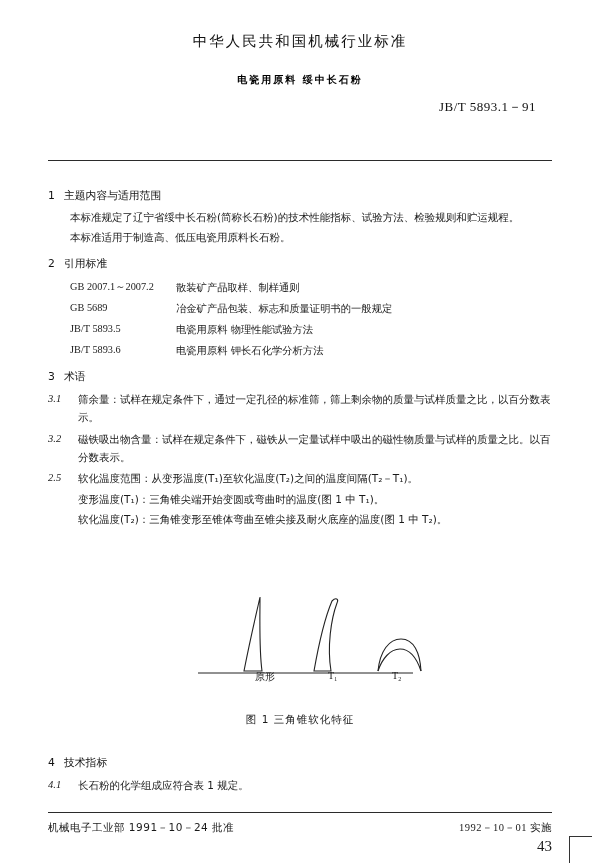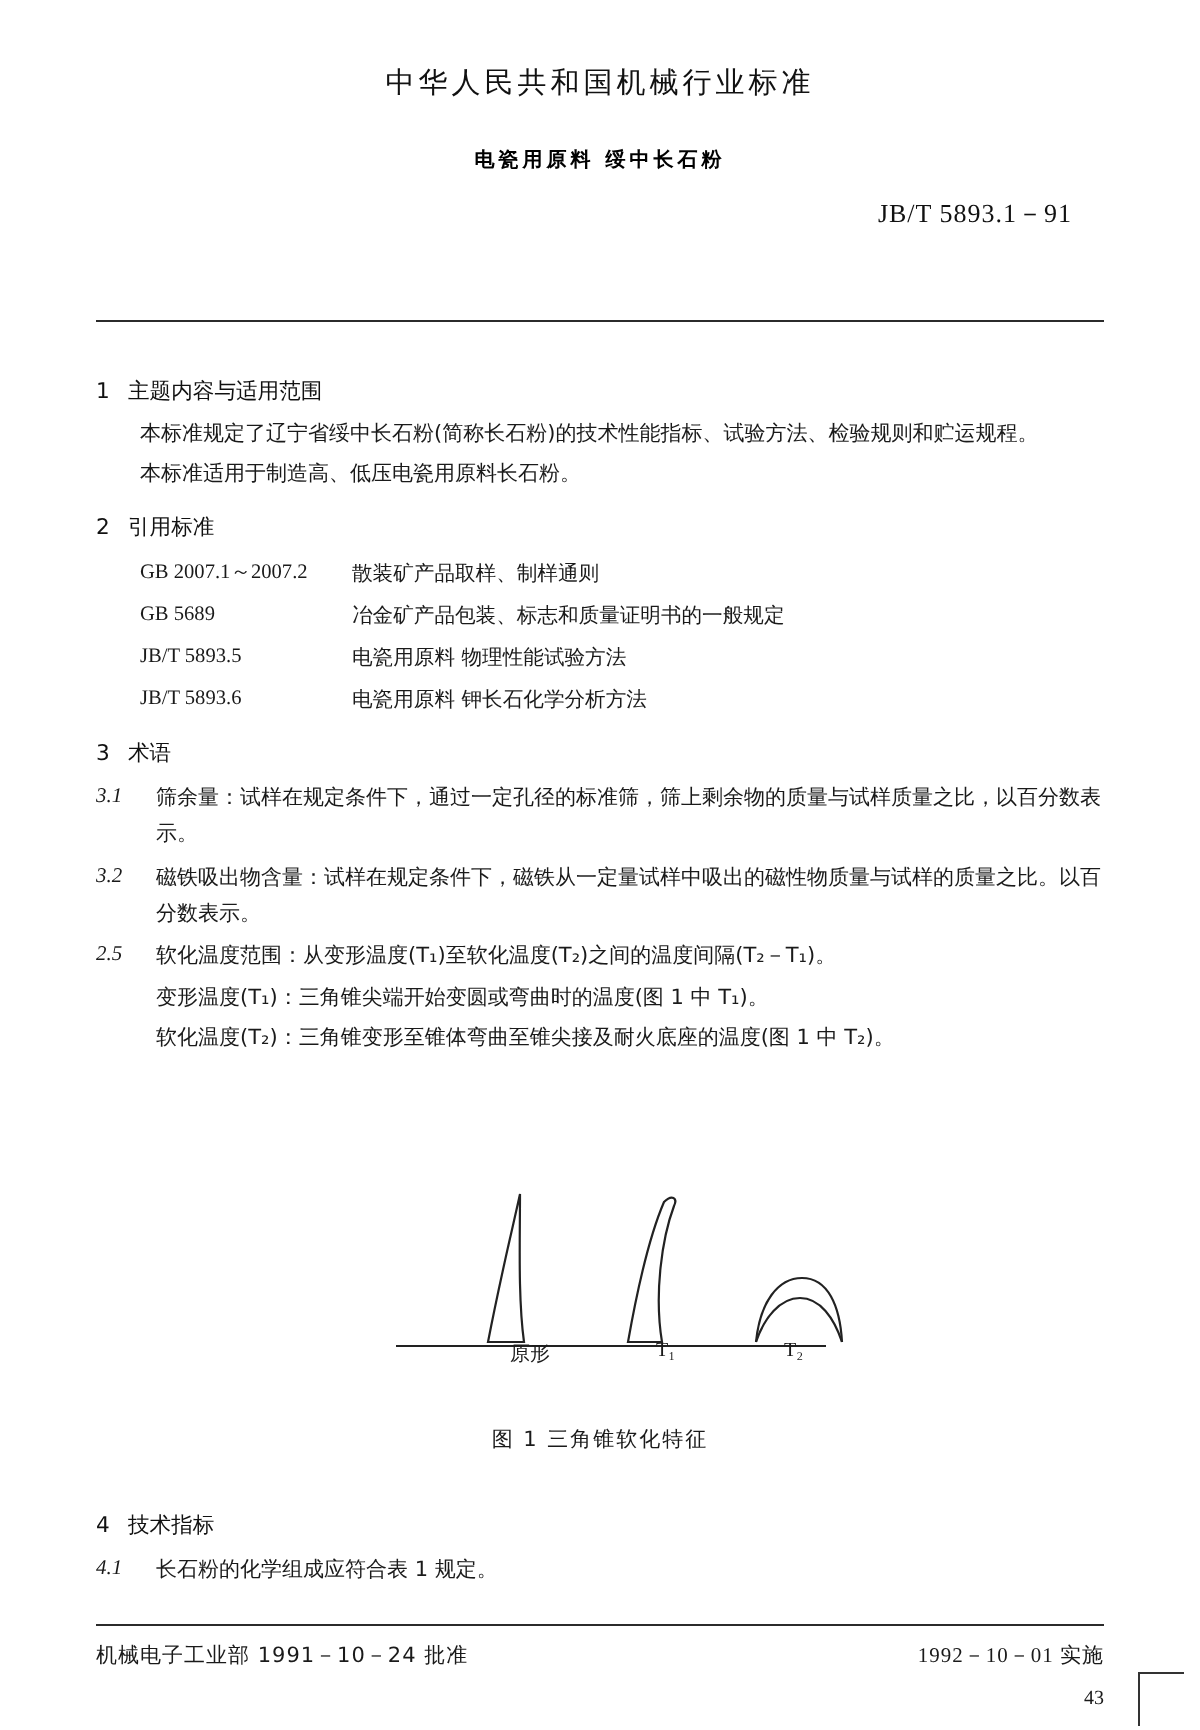--- a/index.html
+++ b/index.html
@@ -159,21 +159,21 @@
     display: flex;
     justify-content: space-between;
     font-size: 10.5px;
   }
   .footer-left { letter-spacing: 0.5px; }
   .footer-right { letter-spacing: 0.5px; font-family: "Liberation Serif", serif; }
   .page-num {
     position: absolute;
     right: 48px;
     bottom: 10px;
-    font-size: 10px;
+    font-size: 15px;
     font-family: "Liberation Serif", serif;
   }
   .corner-mark {
     position: absolute;
     right: 8px;
     bottom: 2px;
     width: 22px;
     height: 26px;
     border-left: 1px solid #333;
     border-top: 1px solid #333;

